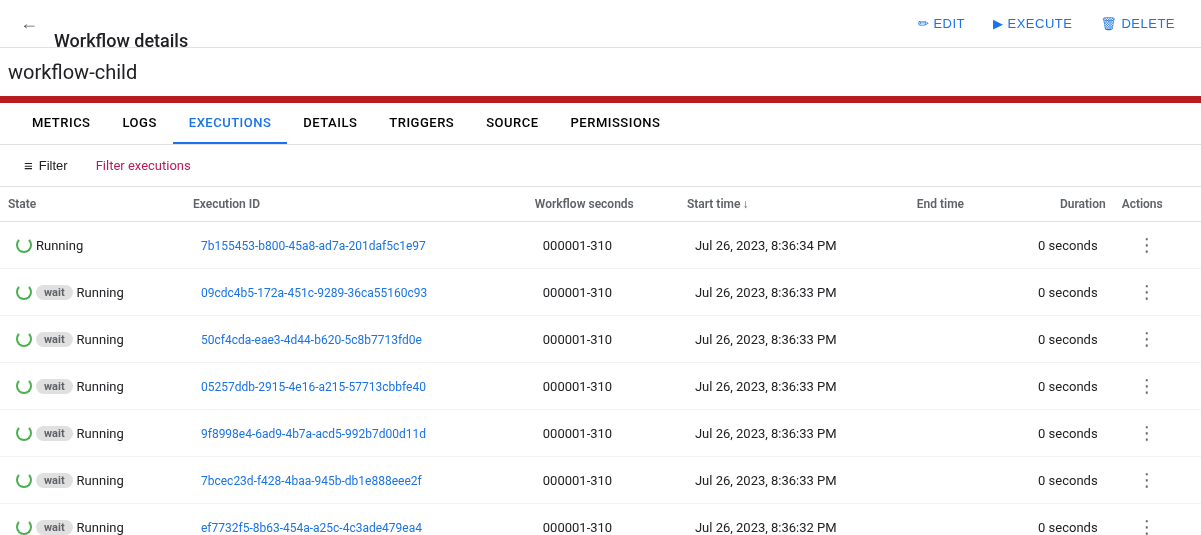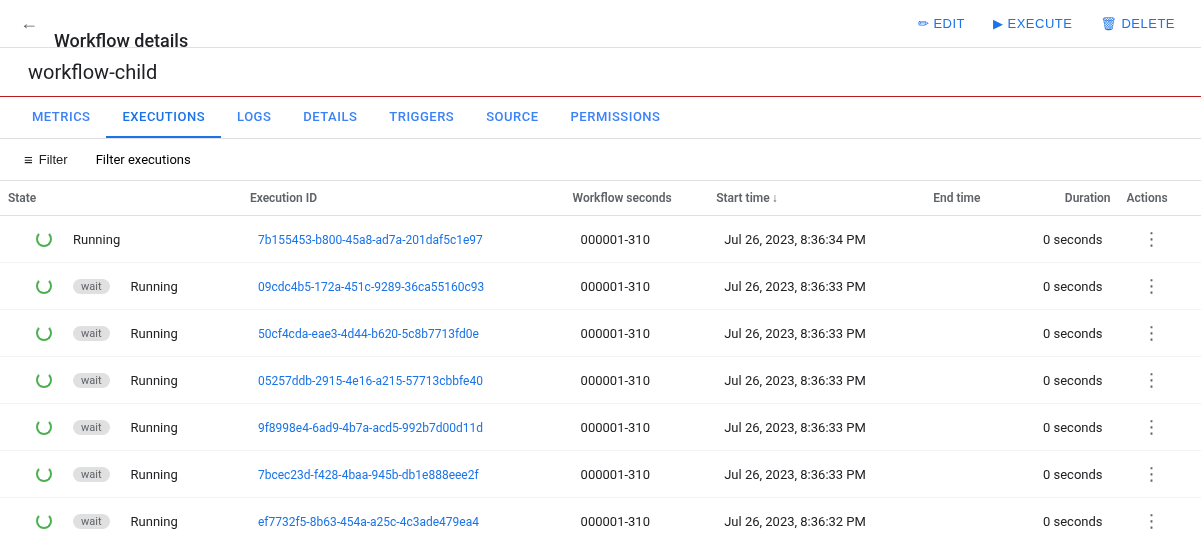--- a/index.html
+++ b/index.html
@@ -27,35 +27,35 @@
     .header-btn {
       display: flex; align-items: center; gap: 4px;
       background: none; border: none; cursor: pointer;
       color: #1a73e8; font-size: 13px; font-weight: 500;
       padding: 6px 10px; border-radius: 4px;
       text-transform: uppercase; letter-spacing: 0.5px;
     }
 
     
     .workflow-name {
-      padding: 12px 28px;
+      padding: 12px 8px;
       font-size: 20px; font-weight: 400; color: #202124;
-      border-bottom: 1px solid #b91c1c;
+      border-bottom: 7px solid #b91c1c;
     }
 
     
     .tabs {
       display: flex;
       border-bottom: 1px solid #e0e0e0;
       padding: 0 16px;
     }
     .tab {
       padding: 12px 16px;
       font-size: 13px; font-weight: 500;
-      color: #3b82f6; cursor: pointer;
+      color: #000000; cursor: pointer;
       border-bottom: 2px solid transparent;
       text-transform: uppercase; letter-spacing: 0.5px;
       white-space: nowrap;
     }
     .tab.active {
       color: #1a73e8;
       border-bottom: 2px solid #1a73e8;
     }
 
     
@@ -63,56 +63,56 @@
       display: flex; align-items: center; gap: 8px;
       padding: 8px 16px;
       border-bottom: 1px solid #e0e0e0;
     }
     .filter-btn {
       display: flex; align-items: center; gap: 6px;
       background: none; border: none; cursor: pointer;
       color: #202124; font-size: 13px; font-weight: 500;
       padding: 4px 8px; border-radius: 4px;
     }
-    .filter-label { color: #000000; font-size: 13px; padding-left: 12px; }
+    .filter-label { color: #be185d; font-size: 13px; padding-left: 12px; }
 
     
     .table-wrapper { overflow-x: auto; }
     table {
       width: 100%; border-collapse: collapse;
     }
     th {
       text-align: left; padding: 10px 8px;
       font-size: 12px; font-weight: 600; color: #5f6368;
       border-bottom: 1px solid #e0e0e0;
       white-space: nowrap;
     }
     td {
       padding: 10px 16px;
       border-bottom: 1px solid #f1f3f4;
       font-size: 13px; color: #202124;
       vertical-align: middle;
     }
 
     .state-cell {
-      display: flex; align-items: center; gap: 21px; margin-left: 20px;
+      display: flex; align-items: center; gap: 4px;
     }
     .spinner {
       width: 16px; height: 16px;
       border: 2px solid #4caf50;
       border-radius: 50%; flex-shrink: 0;
       border-top-color: transparent;
       animation: spin 1s linear infinite;
     }
     @keyframes spin { to { transform: rotate(360deg); } }
 
     .wait-badge {
       background: #e0e0e0; color: #5f6368;
       border-radius: 12px; padding: 1px 8px;
-      font-size: 11px; font-weight: 400;
+      font-size: 11px; font-weight: 700;
     }
 
     .execution-link {
       color: #1a73e8; text-decoration: none; font-size: 12px; margin-top: 44px;
     }
 
     .actions-btn {
       background: none; border: none; cursor: pointer;
       color: #5f6368; padding: 4px 8px; border-radius: 50%;
       font-size: 18px; line-height: 1;
@@ -143,22 +143,22 @@
       <span style="font-size:13px;">🗑</span>
       <span>DELETE</span>
     </button>
   </div>
 </div>
 
 <div class="workflow-name">workflow-child</div>
 
 <div class="tabs">
   <div class="tab">METRICS</div>
+  <div class="tab">LOGS</div>
   <div class="tab active">EXECUTIONS</div>
-  <div class="tab">LOGS</div>
   <div class="tab">DETAILS</div>
   <div class="tab">TRIGGERS</div>
   <div class="tab">SOURCE</div>
   <div class="tab">PERMISSIONS</div>
 </div>
 
 <div class="filter-bar">
   <button class="filter-btn">
     <span style="font-size:15px;">≡</span>
     <span>Filter</span>

